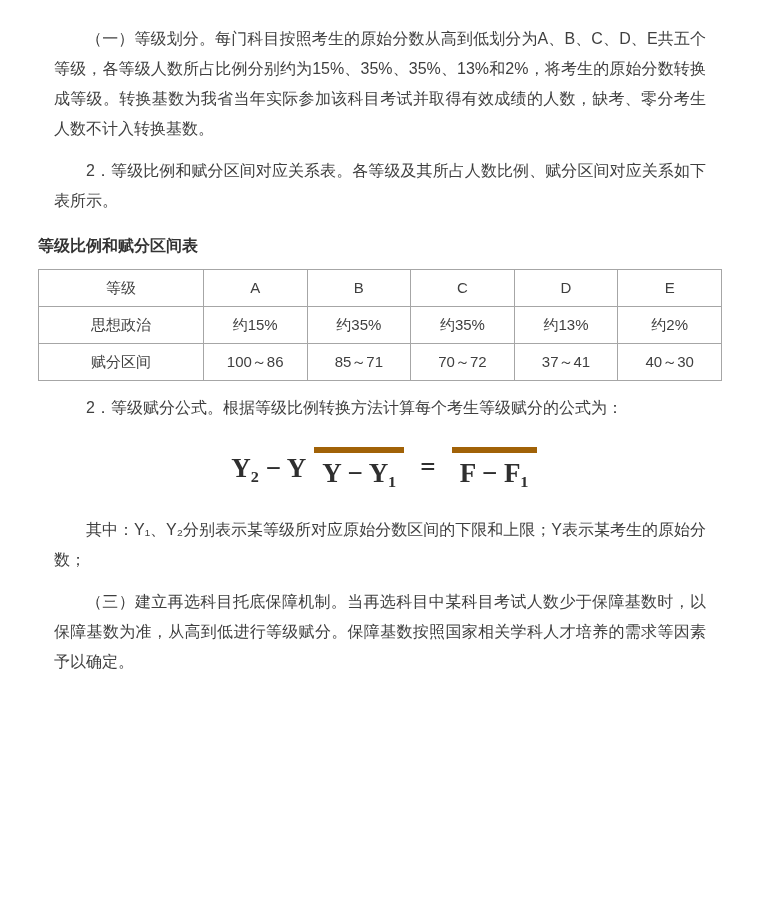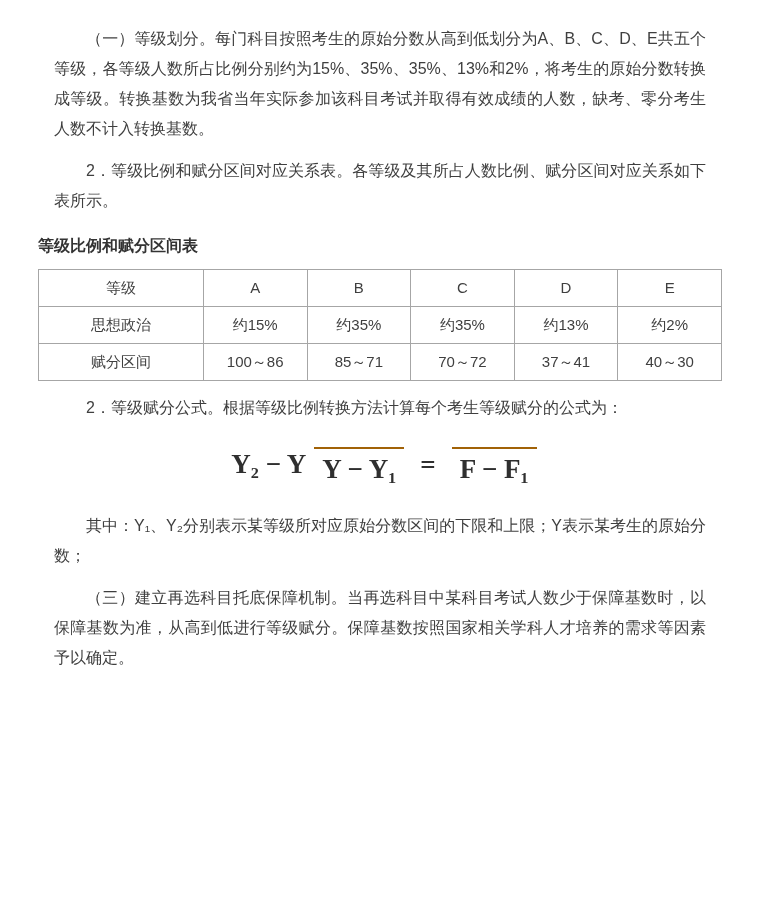--- a/index.html
+++ b/index.html
@@ -70,21 +70,21 @@
   }
   .frac {
     display: inline-flex;
     flex-direction: row;
     align-items: flex-end;
   }
   .frac .num {
     padding: 0 8px 5px 8px;
   }
   .frac .den {
-    border-top: 2px solid #a16207;
+    border-top: 6px solid #a16207;
     padding: 5px 8px 0 8px;
   }
   .eq {
     padding-bottom: 2px;
   }
 </style>
 </head>
 <body>
 
 <div class="page">

